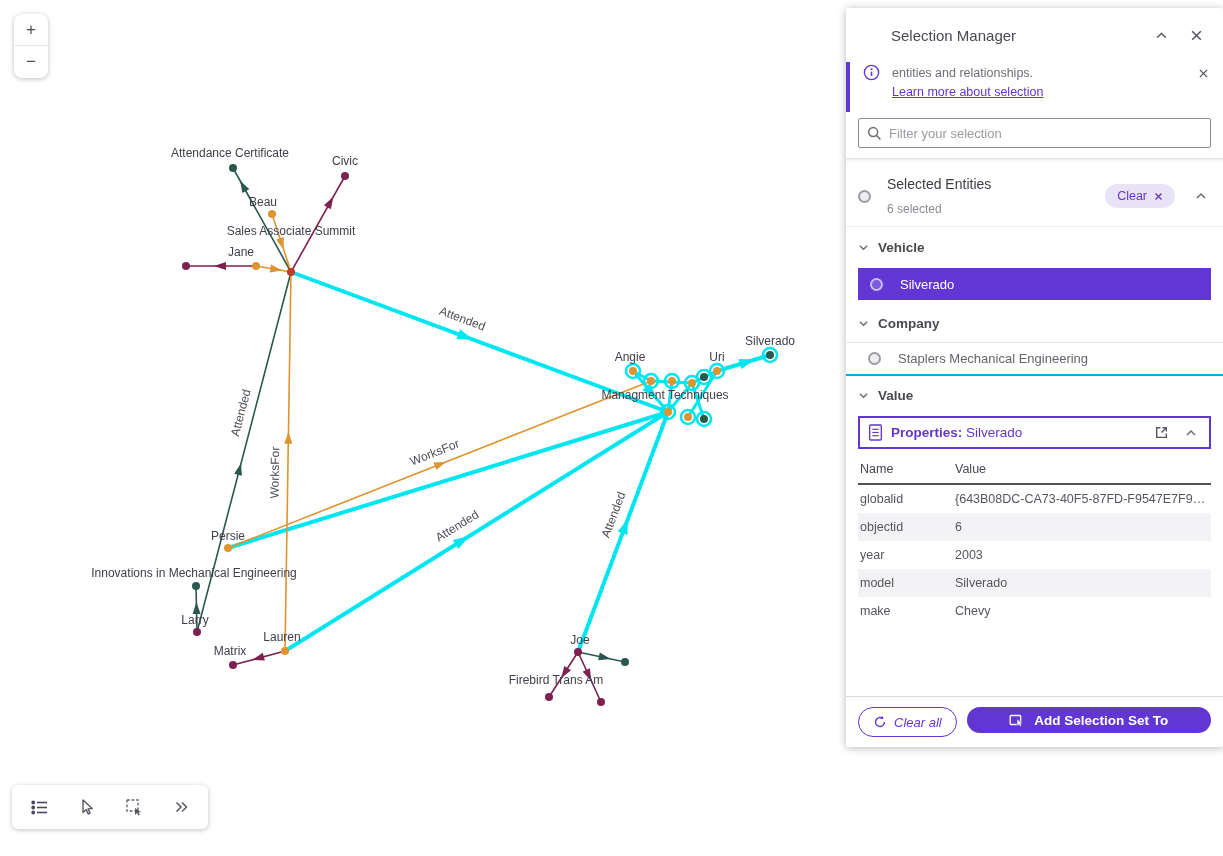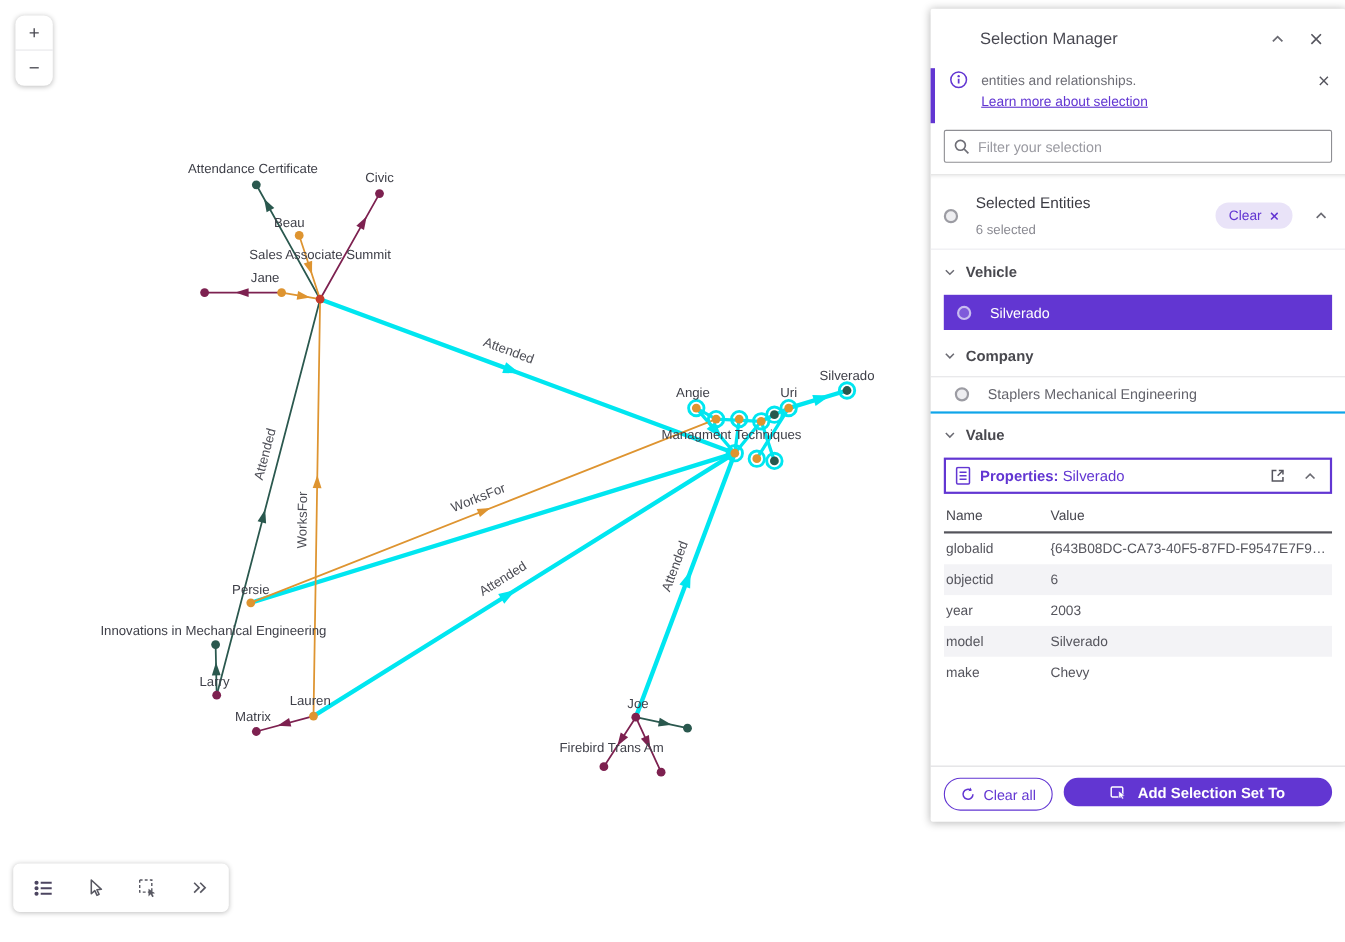--- a/index.html
+++ b/index.html
@@ -70,21 +70,21 @@
   .prop-hrow{display:grid;grid-template-columns:95px 1fr;padding:7px 2px;font-size:12.5px;
     color:#47474f;border-bottom:2px solid #53535a;}
   .prop-row{display:grid;grid-template-columns:95px 1fr;padding:7px 2px;font-size:12.5px;color:#55555d;}
   .prop-row:nth-child(even){background:#f3f3f6;}
   .prop-row .val{white-space:nowrap;overflow:hidden;text-overflow:ellipsis;}
 
   .panel-footer{margin-top:auto;border-top:1px solid #dcdcdf;padding:10px 12px;display:flex;
     gap:10px;flex:none;}
   .btn-outline{border:1px solid var(--accent);color:var(--accent);background:#fff;border-radius:16px;
     height:30px;padding:0 14px;display:flex;align-items:center;gap:7px;font-size:13px;cursor:pointer;
-    font-family:inherit;}
+    font-family:inherit;font-style:italic;}
   .btn-fill{flex:1;background:var(--accent);color:#fff;border:none;border-radius:16px;height:26px;
     display:flex;align-items:center;justify-content:center;gap:9px;font-size:13.5px;font-weight:600;
     cursor:pointer;font-family:inherit;}
 </style>
 </head>
 <body style="--accent: #6236d2;">
 
 <svg id="graph" viewBox="0 0 1223 856">
     <line x1="291" y1="272" x2="668" y2="412" stroke="#00e6f0" stroke-width="4" stroke-linecap="round"></line>
     <line x1="228" y1="548" x2="668" y2="412" stroke="#00e6f0" stroke-width="4" stroke-linecap="round"></line>

